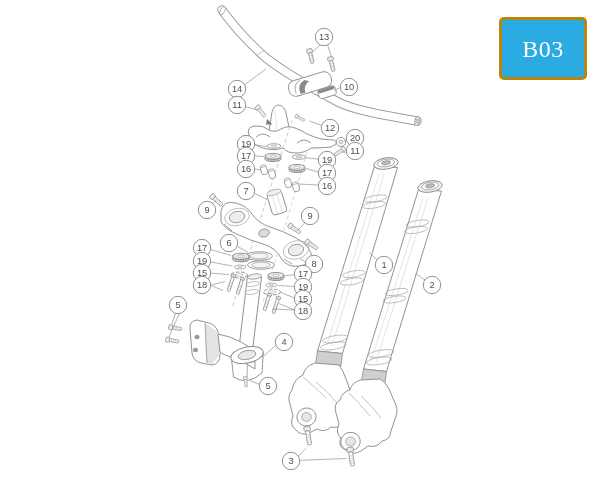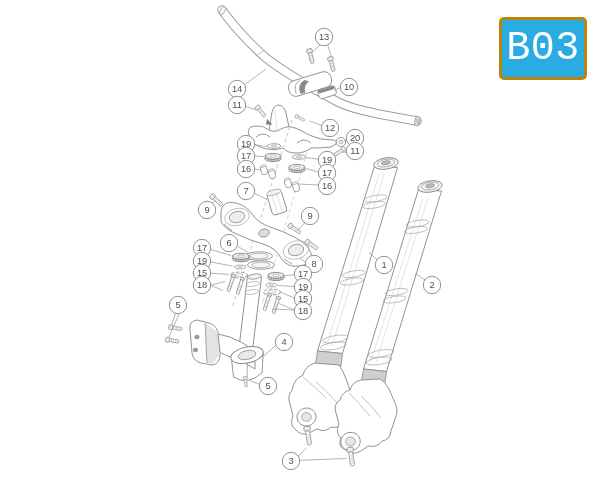--- a/index.html
+++ b/index.html
@@ -6,21 +6,21 @@
   #stage{position:relative;width:600px;height:472px;background:#fff;font-family:"Liberation Sans",sans-serif;padding-left:16px;}
   #art{position:absolute;left:0;top:0;}
   .co-label{font:9.3px "Liberation Sans",sans-serif;fill:#4f4f4f;text-anchor:middle;letter-spacing:-0.2px;}
   .co-circle{fill:#fff;stroke:#919191;stroke-width:1;}
   .leader{fill:none;stroke:#9f9f9f;stroke-width:0.8;}
   .outline{fill:#fff;stroke:#8c8c8c;stroke-width:0.95;}
   .thin{fill:none;stroke:#a8a8a8;stroke-width:0.7;}
   .faint{fill:none;stroke:#d9d9d9;stroke-width:0.7;}
   #badge{position:absolute;left:499px;top:17px;width:82px;height:57px;background:#2aabe2;
          border:3.5px solid #b8860b;border-radius:5px;display:flex;align-items:center;justify-content:center;}
-  #badge span{color:#fff;font-size:40px;line-height:1;letter-spacing:0.5px;font-family:Liberation Mono, monospace;}
+  #badge span{color:#fff;font-size:24px;line-height:1;letter-spacing:0.5px;font-family:Liberation Serif, serif;}
 </style>
 </head>
 <body>
 
 <div id="stage">
 
 <svg id="art" width="600" height="480" viewBox="0 0 600 480">
 
   <defs>
     <g id="boltS">

